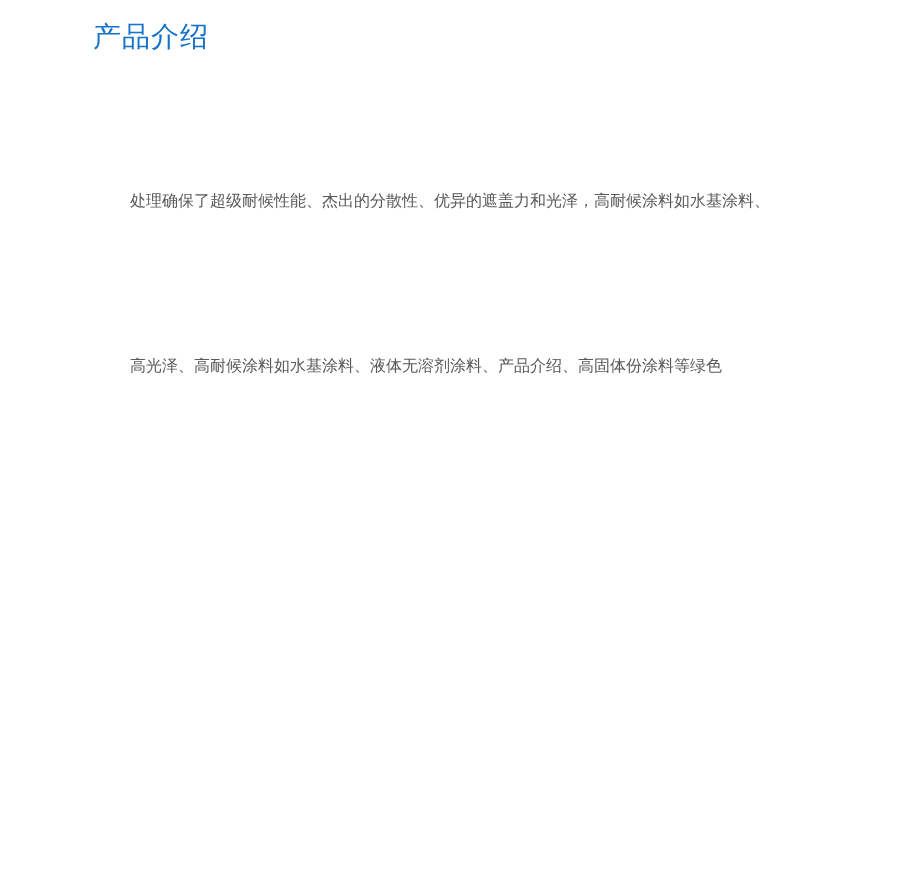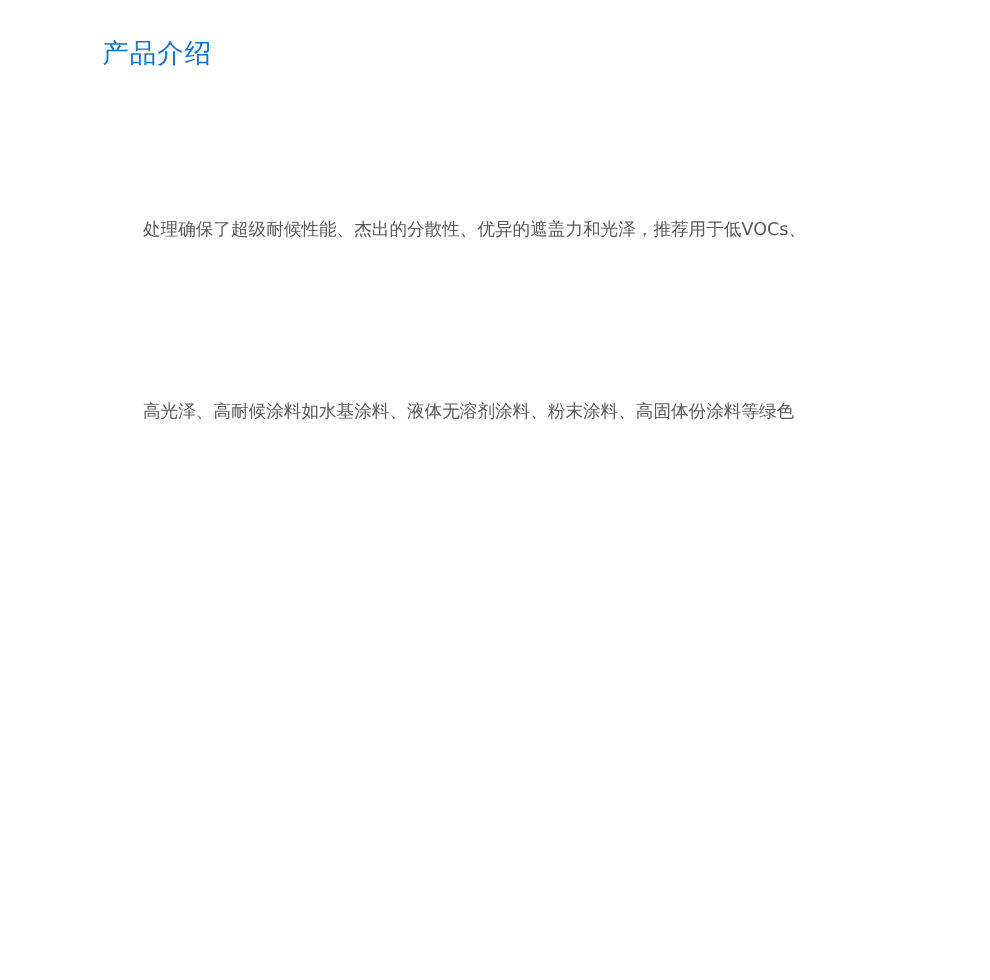--- a/index.html
+++ b/index.html
@@ -4,22 +4,22 @@
 <style>
   html, body { margin: 0; padding: 0; }
   body {
     width: 900px;
     height: 891px;
     background: #ffffff;
     font-family: "DejaVu Sans", "Liberation Sans", sans-serif;
     overflow: hidden;
   }
   .sec-title {
-    margin: 32px 0 0 93px;
-    font-size: 24px;
+    margin: 18px 0 0 93px;
+    font-size: 28px;
     font-weight: 400;
     color: #1472c8;
     letter-spacing: 1px;
   }
   .para {
     margin: 7px 95px 0 130px;
     color: #595959;
     font-size: 16px;
     line-height: 55px;
     white-space: pre;
@@ -27,17 +27,17 @@
   .para p { margin: 0; }
 </style>
 </head>
 <body>
 
 <div class="page">
 
   <h2 class="sec-title">产品介绍</h2>
 
   <div class="para">
-    <p>处理确保了超级耐候性能、杰出的分散性、优异的遮盖力和光泽，推荐用于低VOCs、</p>
-    <p>高光泽、高耐候涂料如水基涂料、液体无溶剂涂料、粉末涂料、高固体份涂料等绿色</p>
+    <p>处理确保了超级耐候性能、杰出的分散性、优异的遮盖力和光泽，高耐候涂料如水基涂料、</p>
+    <p>高光泽、高耐候涂料如水基涂料、液体无溶剂涂料、产品介绍、高固体份涂料等绿色</p>
   </div>
 
 </div>
 
 </body></html>

